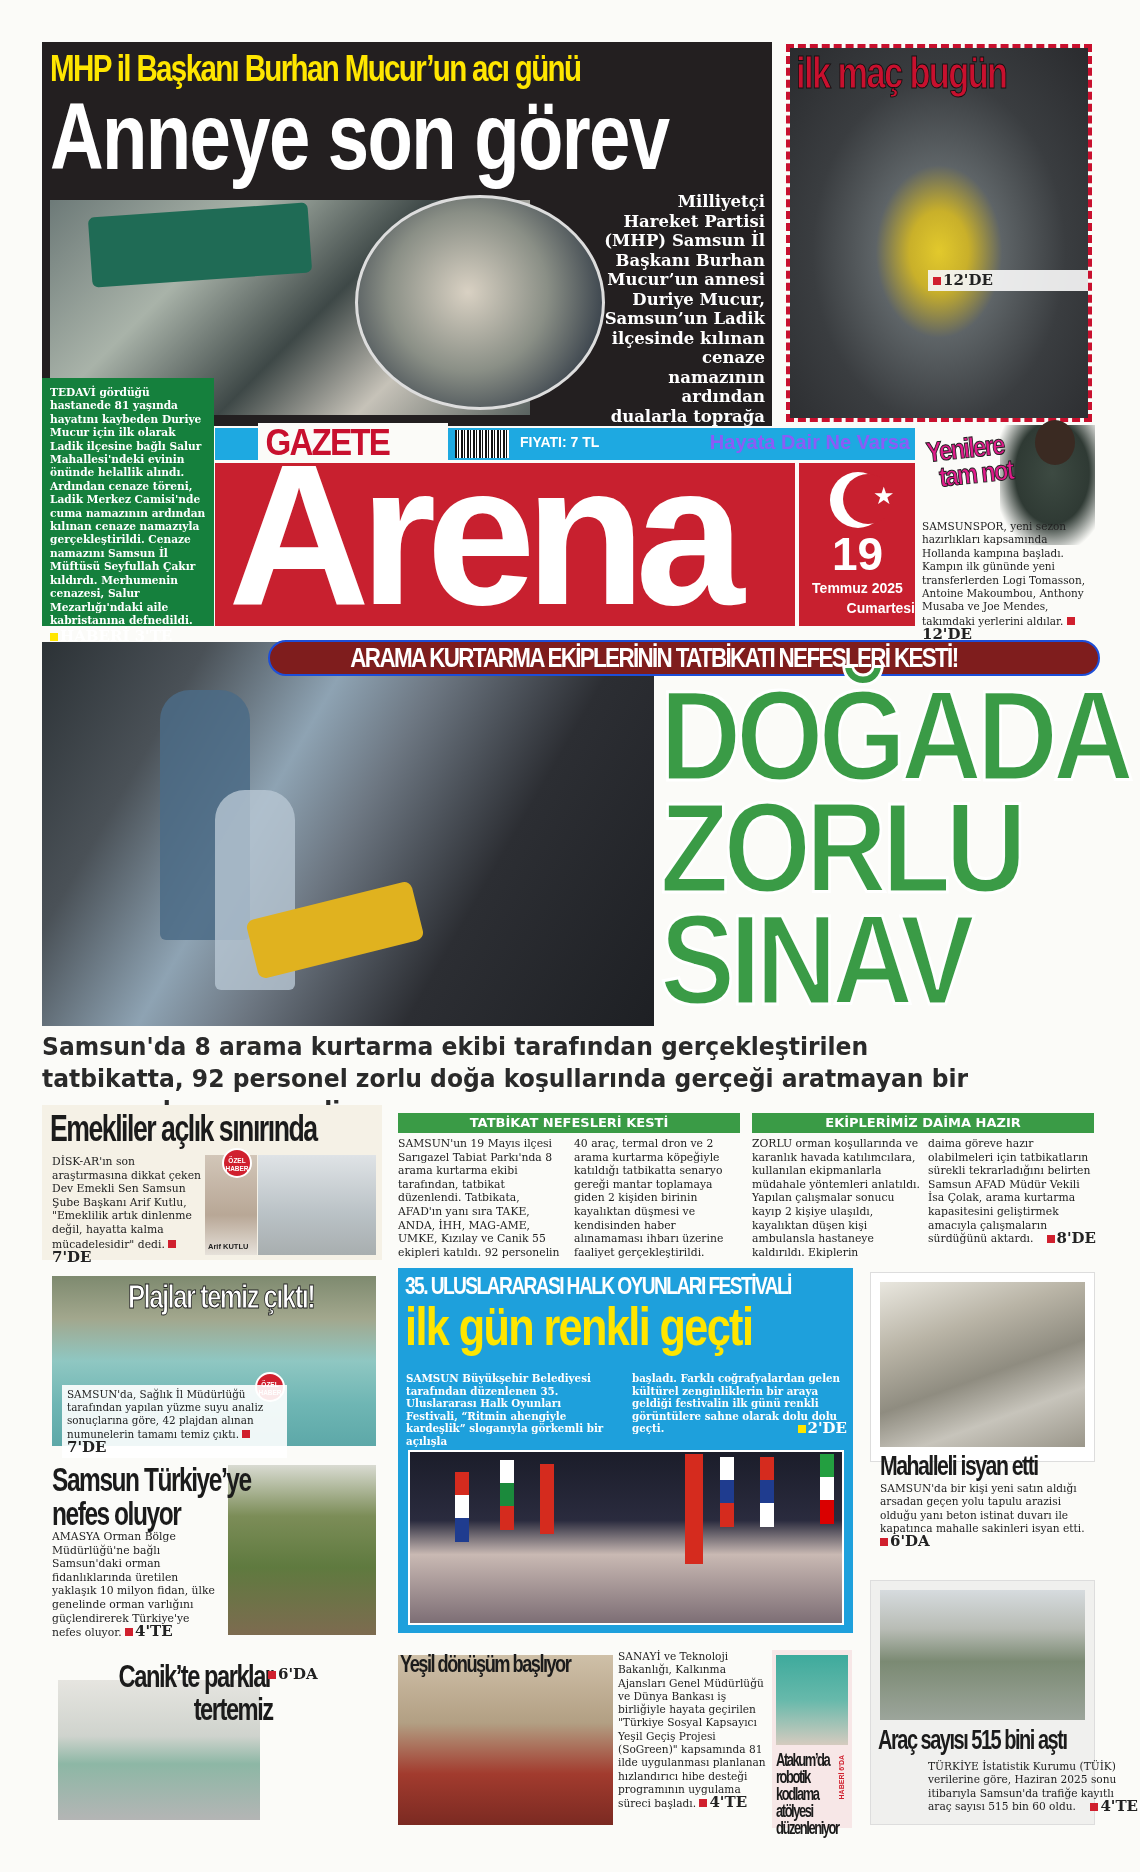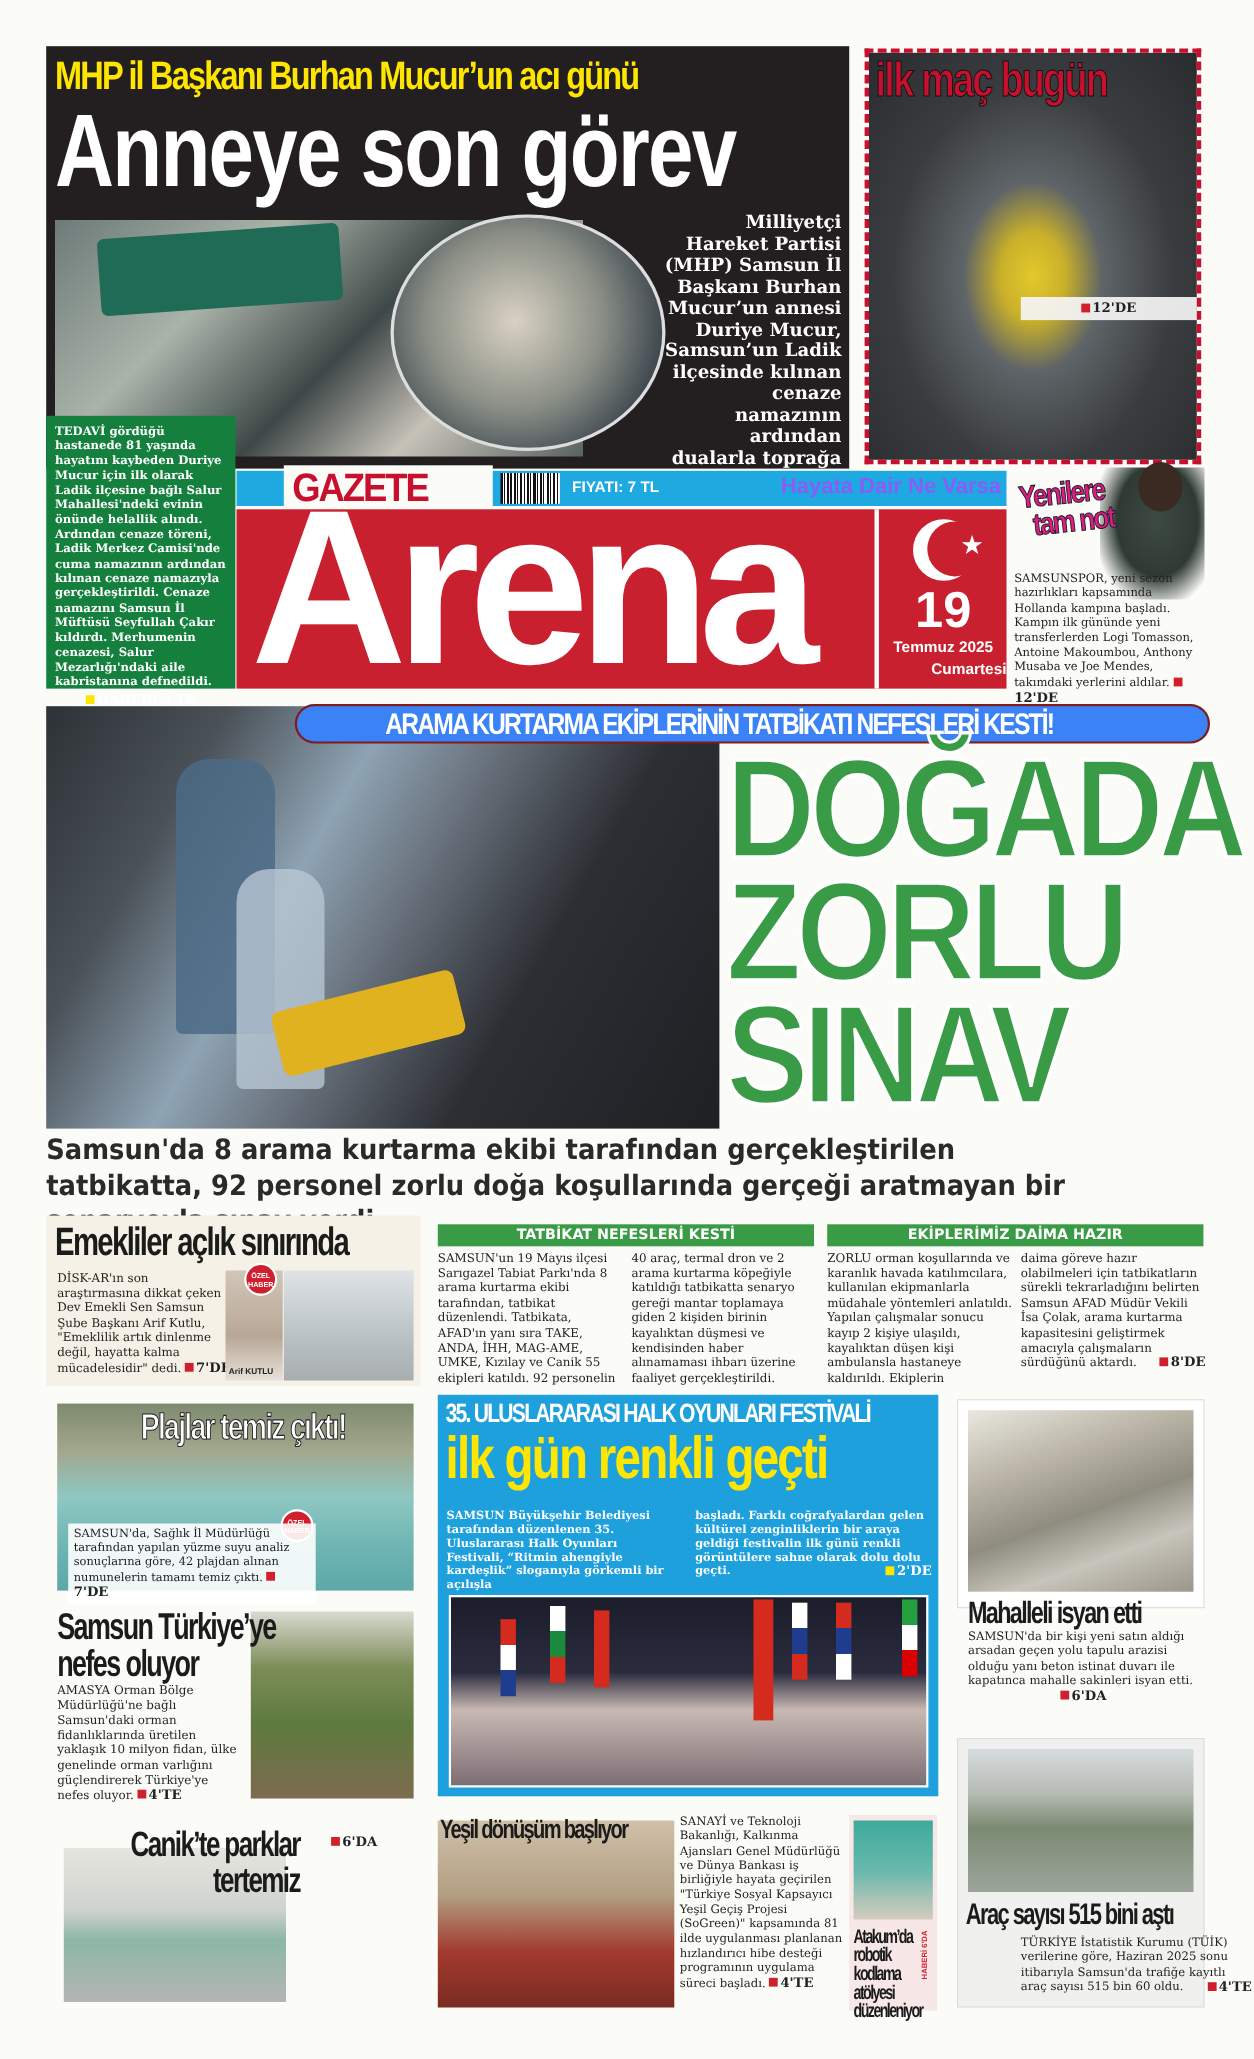--- a/index.html
+++ b/index.html
@@ -14,21 +14,21 @@
 #top-kicker{left:50px;top:48px;width:720px;height:46px;color:#ffe600;font-size:36px;white-space:nowrap;transform:scaleX(.82)}
 #top-title{left:50px;top:92px;width:720px;color:#fff;font-size:94px;line-height:90px;white-space:nowrap;transform:scaleX(.79)}
 #top-photo{left:50px;top:200px;width:480px;height:215px;background:linear-gradient(135deg,#6d7a78 0%,#a9b3a9 30%,#3e4847 55%,#c6c2b8 75%,#59625f 100%)}
 #coffin{left:90px;top:210px;width:220px;height:70px;background:#1f6b55;border-radius:6px;transform:rotate(-4deg)}
 #circle-photo{left:355px;top:195px;width:250px;height:215px;border-radius:50%;background:radial-gradient(circle at 45% 45%,#d9d1c3 0%,#8a8f86 45%,#37404a 80%);border:3px solid #ddd}
 #top-desc{left:600px;top:192px;width:165px;color:#fff;font-size:16.5px;line-height:19.5px;text-align:right;font-weight:bold}
 
 #left-cap{left:42px;top:378px;width:172px;height:248px;background:#15803d;padding:8px 8px 6px 8px;color:#fff;font-size:10.6px;line-height:13.4px;font-weight:bold}
 .yref{display:inline-block;width:8px;height:8px;background:#ffe600;margin-right:2px}
 .rref{display:inline-block;width:8px;height:8px;background:#d0202e;margin-right:2px}
-.ref{font-size:12px;font-weight:bold;text-align:center;font-family:"DejaVu Serif",serif}
+.ref{font-size:15px;font-weight:bold;text-align:left;font-family:"DejaVu Serif",serif}
 
 #sport-box{left:786px;top:44px;width:306px;height:378px;border:4px dashed #c8102e;background:linear-gradient(180deg,#2b2d30 0%,#4a4f52 40%,#5b5f5c 100%)}
 #sport-photo{left:790px;top:48px;width:298px;height:370px;background:radial-gradient(ellipse at 50% 55%,#e2c92c 0%,#c9b02a 14%,#5e6467 30%,#3a3d40 60%,#2a2b2e 100%)}
 #sport-title{left:796px;top:48px;color:#c8102e;font-size:44px;white-space:nowrap;transform:scaleX(.78);-webkit-text-stroke:1px #111}
 #sport-cap{left:928px;top:270px;width:160px;background:rgba(245,245,245,.92);padding:4px 5px;font-size:10.5px;line-height:13.2px;color:#222}
 
 #mast-strip{left:215px;top:428px;width:700px;height:32px;background:#1ea9e1}
 #mast-gazete{left:258px;top:423px;width:190px;height:40px;background:#fbfbf8;}
 #mast-gazete span{display:block;color:#c8102e;font-size:36px;line-height:40px;transform:scaleX(.92);}
 #barcode{left:455px;top:430px;width:54px;height:28px;background:repeating-linear-gradient(90deg,#111 0 2px,#fff 2px 3px,#111 3px 4px,#fff 4px 6px)}
@@ -46,21 +46,21 @@
 
 #yen-photo{left:1000px;top:425px;width:95px;height:120px;background:radial-gradient(ellipse at 55% 40%,#3d4a42 0%,#2f3a34 50%,#fbfbf8 80%)}
 #yen-head{left:1035px;top:420px;width:40px;height:45px;border-radius:50%;background:#3a2a22}
 #yen-title{left:925px;top:440px;color:#e11b8b;font-size:28px;line-height:26px;-webkit-text-stroke:1px #222;transform:rotate(-6deg) scaleX(.85);white-space:nowrap}
 #yen-text{left:922px;top:520px;width:175px;font-size:10.5px;line-height:13.4px}
 
 #main-photo{left:42px;top:642px;width:612px;height:384px;background:linear-gradient(120deg,#2c3236 0%,#4a5157 20%,#8ea3b3 38%,#6d7782 50%,#2c2e33 70%,#1e2024 100%)}
 #main-photo-man1{left:160px;top:690px;width:90px;height:250px;background:#4b6b86;border-radius:30px 30px 6px 6px;opacity:.85}
 #main-photo-man2{left:215px;top:790px;width:80px;height:200px;background:#b8c7d3;border-radius:30px 30px 6px 6px;opacity:.8}
 #stretcher{left:250px;top:900px;width:170px;height:60px;background:#e0b21f;border-radius:8px;transform:rotate(-14deg)}
-#green-band{left:268px;top:640px;width:832px;height:36px;background:#3b82f6;border-radius:18px;border:2px solid #7f1d1d}
+#green-band{left:268px;top:640px;width:832px;height:36px;background:#7f1d1d;border-radius:18px;border:2px solid #1d4ed8}
 #green-band span{display:block;color:#fff;font-size:27px;line-height:32px;white-space:nowrap;transform:scaleX(.83);padding-left:12px}
 #big-green{left:660px;top:680px;width:440px;color:#3a9b46;font-size:128px;line-height:112px;font-family:"Liberation Sans",sans-serif;font-weight:bold;letter-spacing:-6px;transform:scaleX(.88);transform-origin:left top;-webkit-text-stroke:3px #fff;text-shadow:0 0 0 #fff}
 #subhead{left:42px;top:1030px;width:1060px;font-size:25.5px;line-height:32px;font-family:"DejaVu Sans",sans-serif;font-weight:bold;color:#2a2a2a;transform:scaleX(.92);transform-origin:left top}
 
 #emek-box{left:42px;top:1105px;width:340px;height:155px;background:#f5f1e6}
 #emek-title{left:50px;top:1108px;font-size:36px;color:#1b1b1b;white-space:nowrap;transform:scaleX(.74)}
 #emek-text{left:52px;top:1155px;width:160px;font-size:10.8px;line-height:13.6px}
 #emek-photo1{left:205px;top:1155px;width:52px;height:100px;background:linear-gradient(180deg,#d2c6b8 0%,#b8a796 60%,#e6e1da 100%)}
 #emek-photo2{left:258px;top:1155px;width:118px;height:100px;background:linear-gradient(180deg,#dfe3e6 0%,#b9c1c5 60%,#a8aeaf 100%)}
 #emek-name{left:208px;top:1242px;font-size:7.5px;font-family:"Liberation Sans",sans-serif;font-weight:bold}

